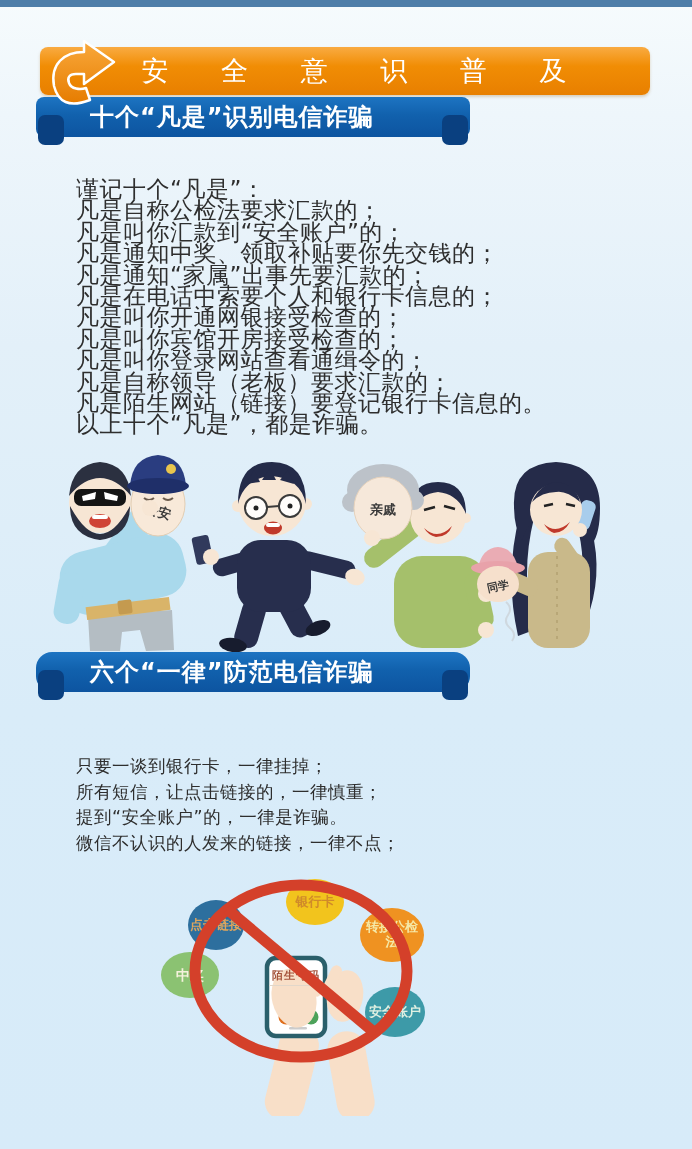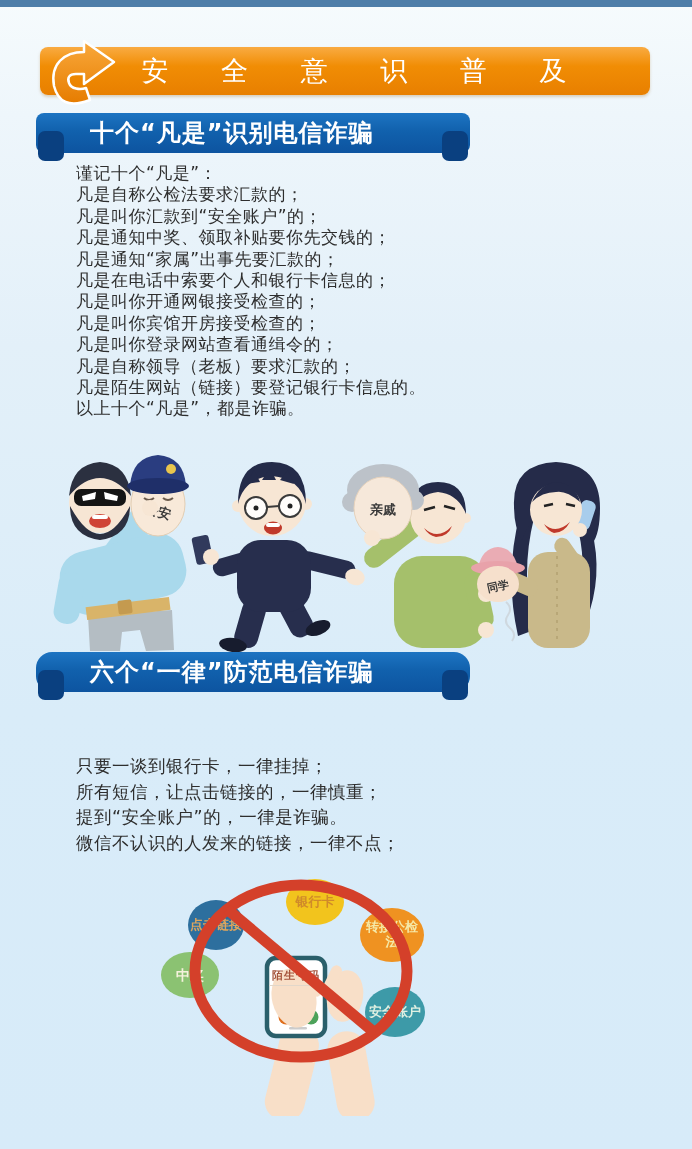--- a/index.html
+++ b/index.html
@@ -33,26 +33,26 @@
   .ribbon::before, .ribbon::after {
     content:""; position:absolute; bottom:-8px; width:26px; height:30px;
     background:#0a4080; border-radius:7px; z-index:-1;
   }
   .ribbon::before { left:2px; }
   .ribbon::after  { right:2px; }
   .ribbon .ribbon-text {
     color:#ffffff; font-size:24px; font-weight:bold; letter-spacing:1px;
     padding-left:54px; white-space:nowrap;
   }
-  .ribbon1 { top:113px; }
+  .ribbon1 { top:97px; }
   .ribbon2 { top:652px;border-radius:16px; }
 
   
   .tblock { position:absolute; left:76px; color:#2e2e2e; letter-spacing:0.5px; }
-  .tblock1 { top:163px; font-size:17px; line-height:21.4px; }
+  .tblock1 { top:179px; font-size:23px; line-height:21.4px; }
   .tblock2 { top:718px; font-size:17.5px; line-height:25.6px;margin-top:36px; }
   .tline { white-space:nowrap; }
 
   
   .illus1 { position:absolute; left:0; top:444px; width:692px; height:208px; }
   .illus2 { position:absolute; left:0; top:876px; width:692px; height:240px; }
   .illus2 svg.base { position:absolute; left:0; top:0; z-index:1; }
   .illus2 svg.ring { position:absolute; left:0; top:0; z-index:3; pointer-events:none; }
   .bubble {
     position:absolute; z-index:2; border-radius:50%;

